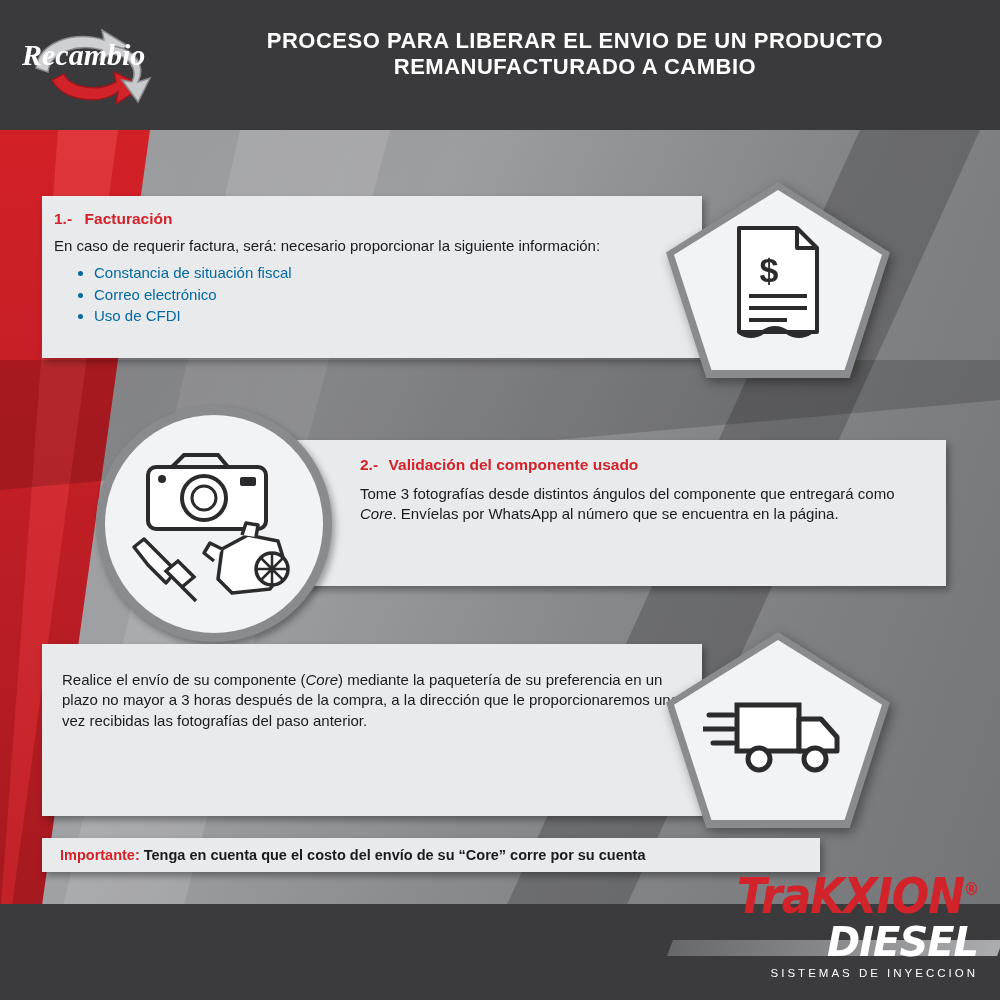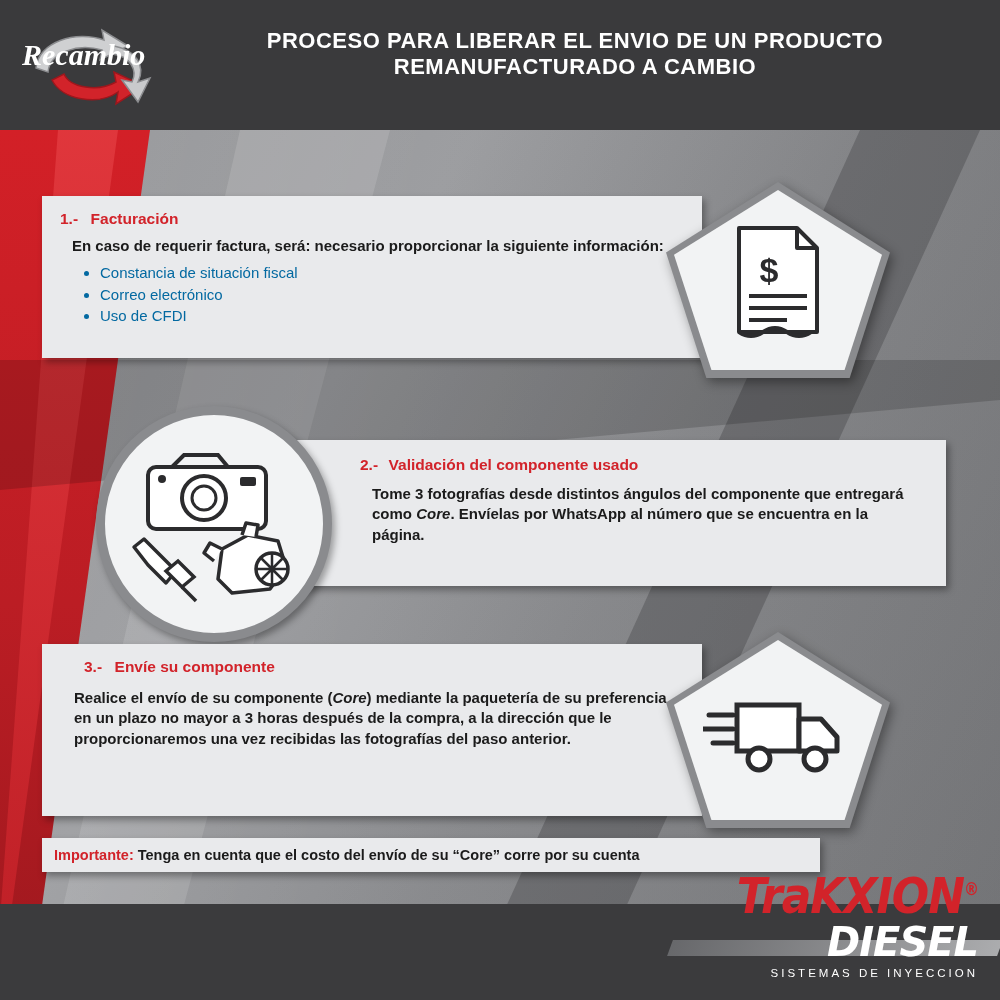--- a/index.html
+++ b/index.html
@@ -39,29 +39,29 @@
   .header-title .l1{font-size:22px;}
   .header-title .l2{font-size:22px;display:block;margin-top:6px;}
 
   .logo-recambio{position:absolute;left:18px;top:16px;width:155px;height:100px;}
   .logo-word{position:absolute;left:4px;top:22px;font-style:italic;font-weight:bold;font-size:30px;color:#ffffff;
      font-family:"Liberation Serif", serif;}
 
   
   .card{position:absolute;background:#e9eaec;box-shadow:3px 4px 7px rgba(0,0,0,.35);}
   .card .step-title{font-weight:bold;color:#d2232a;font-size:15.5px;}
-  .card .body{font-size:15px;color:#1b1b1b;font-weight:bold;line-height:1.35;margin-left:12px;}
+  .card .body{font-size:15px;color:#1b1b1b;font-weight:normal;line-height:1.35;}
   .card ul{margin:6px 0 0 0;padding-left:40px;}
   .card li{font-size:15px;color:#0369a1;font-weight:normal;line-height:1.42;list-style:disc;}
 
-  #card1{left:42px;top:196px;width:660px;height:162px;padding:14px 18px;box-sizing:border-box;}
+  #card1{left:42px;top:196px;width:660px;height:162px;padding:14px 12px;box-sizing:border-box;}
   #card2{left:228px;top:440px;width:718px;height:146px;padding:16px 28px 16px 132px;box-sizing:border-box;}
   #card3{left:42px;top:644px;width:660px;height:172px;padding:14px 20px;box-sizing:border-box;}
   #card4{left:42px;top:838px;width:778px;height:34px;box-sizing:border-box;
-     display:flex;align-items:center;padding-left:12px;background:#e9eaec;}
+     display:flex;align-items:center;padding-left:18px;background:#e9eaec;}
   #card4 .t{font-size:14.5px;color:#1b1b1b;font-weight:bold;}
   #card4 .t b{color:#d2232a;}
 
   .ital{font-style:italic;}
 
   
   .penta{position:absolute;filter:drop-shadow(3px 4px 6px rgba(0,0,0,.4));}
   .penta .outer{width:100%;height:100%;background:#8a8b8e;
      clip-path:polygon(50% 0%, 100% 36%, 82% 100%, 18% 100%, 0% 36%);}
   .penta .inner{position:absolute;left:8px;top:8px;right:8px;bottom:8px;background:#f2f3f4;
@@ -167,24 +167,20 @@
 
       <path d="M104 150 l4 -30 l26 -14 l30 6 l8 26 l-16 22 l-38 4 z" fill="#ffffff" stroke="#2b2b2d" stroke-width="3.5" stroke-linejoin="round"></path>
       <circle cx="158" cy="140" r="16" fill="#ffffff" stroke="#2b2b2d" stroke-width="3.5"></circle>
       <path d="M158 124 v32 M142 140 h32 M147 129 l22 22 M169 129 l-22 22" stroke="#2b2b2d" stroke-width="2.5"></path>
       <path d="M108 120 l-12 -6 l-6 10 l10 8" fill="#ffffff" stroke="#2b2b2d" stroke-width="3.5" stroke-linejoin="round"></path>
       <path d="M128 106 l4 -12 l12 2 l-2 12" fill="#ffffff" stroke="#2b2b2d" stroke-width="3.5" stroke-linejoin="round"></path>
     </svg>
   </div>
 
   <div class="card" id="card3">
-    <div>
-      <span class="step-title" style="margin-left:22px;">3.-</span>
-      <span class="step-title" style="margin-left:8px;">Envíe su componente</span>
-    </div>
     <div class="body" style="margin-top:12px;"><span>Realice el envío de su componente (</span><span class="ital">Core</span><span>) mediante la paquetería de su preferencia en un plazo no mayor a 3 horas después de la compra, a la dirección que le proporcionaremos una vez recibidas las fotografías del paso anterior.</span></div>
   </div>
 
   <div class="penta" id="penta3">
     <div class="outer"></div>
     <div class="inner">
       <svg width="150" height="110" viewBox="0 0 150 110">
         <rect x="34" y="30" width="62" height="46" fill="#ffffff" stroke="#2b2b2d" stroke-width="5"></rect>
         <path d="M96 44 h22 l16 18 v14 h-38 z" fill="#ffffff" stroke="#2b2b2d" stroke-width="5" stroke-linejoin="round"></path>
         <circle cx="56" cy="84" r="11" fill="#ffffff" stroke="#2b2b2d" stroke-width="5"></circle>

